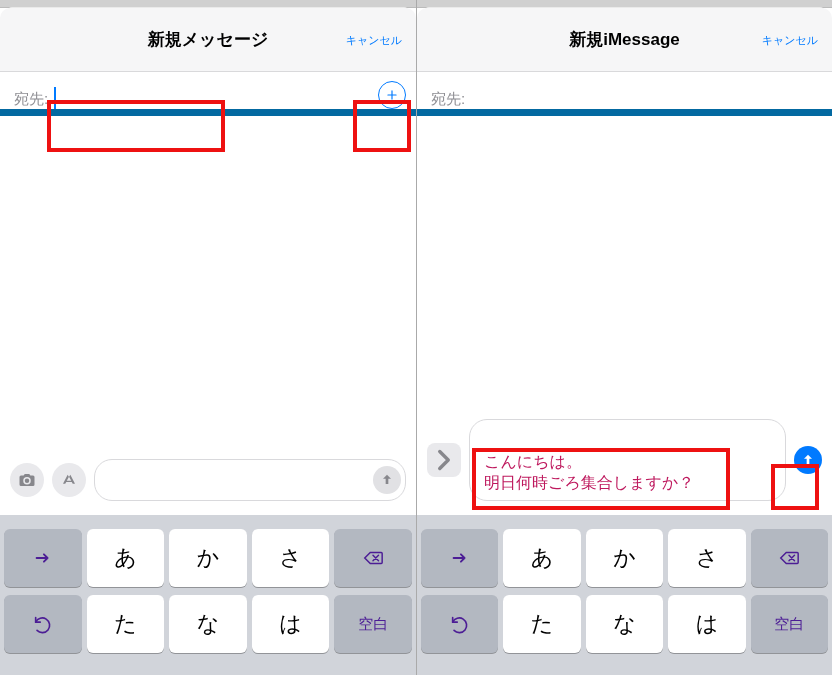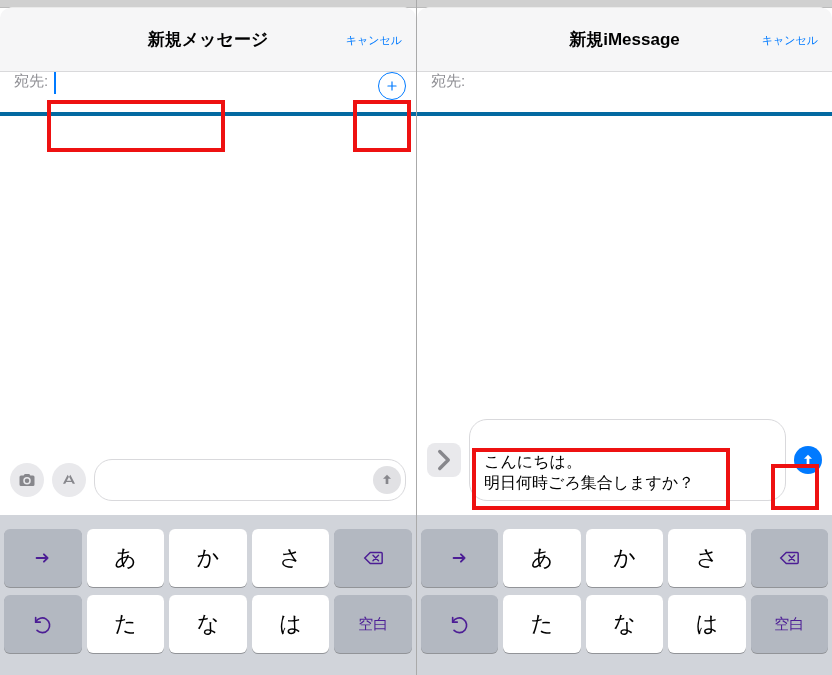--- a/index.html
+++ b/index.html
@@ -63,23 +63,23 @@
     top: 50%;
     transform: translateY(-50%);
     font-size: 11px;
     color: #007aff;
     background: none;
     border: none;
     cursor: pointer;
   }
   .to-row {
     height: 44px;
-    border-bottom: 4px solid #0369a1;
-    display: flex;
-    align-items: flex-start;
+    border-bottom: 7px solid #0369a1;
+    display: flex;
+    align-items: flex-end;
     padding: 0 10px 0 14px;
     flex: none;
     font-size: 15px;
     position: relative;
   }
   .to-label {
     color: #8e8e93;
     margin-right: 6px;
   }
   .to-names { color: #007aff; }
@@ -128,21 +128,21 @@
     border:1px solid #d9d9dc;
     border-radius:18px;
     min-height:34px;
     display:flex;
     align-items:center;
     padding:6px 4px 6px 14px;
     font-size:16px;
     position:relative;
     background:#fff;
   }
-  .msg-text{color:#000000;line-height:1.3;margin-top:26px;}
+  .msg-text{color:#be185d;line-height:1.3;margin-top:26px;}
   .send-btn{
     width:28px;height:28px;border-radius:50%;
     display:flex;align-items:center;justify-content:center;
     flex:none;margin-left:auto;cursor:pointer;
   }
   .send-btn svg{width:16px;height:16px;}
   .send-gray{background:#e1e1e4;color:#87878c;}
   .send-blue{background:#007aff;color:#fff;}
   .keyboard {
     flex:none;

